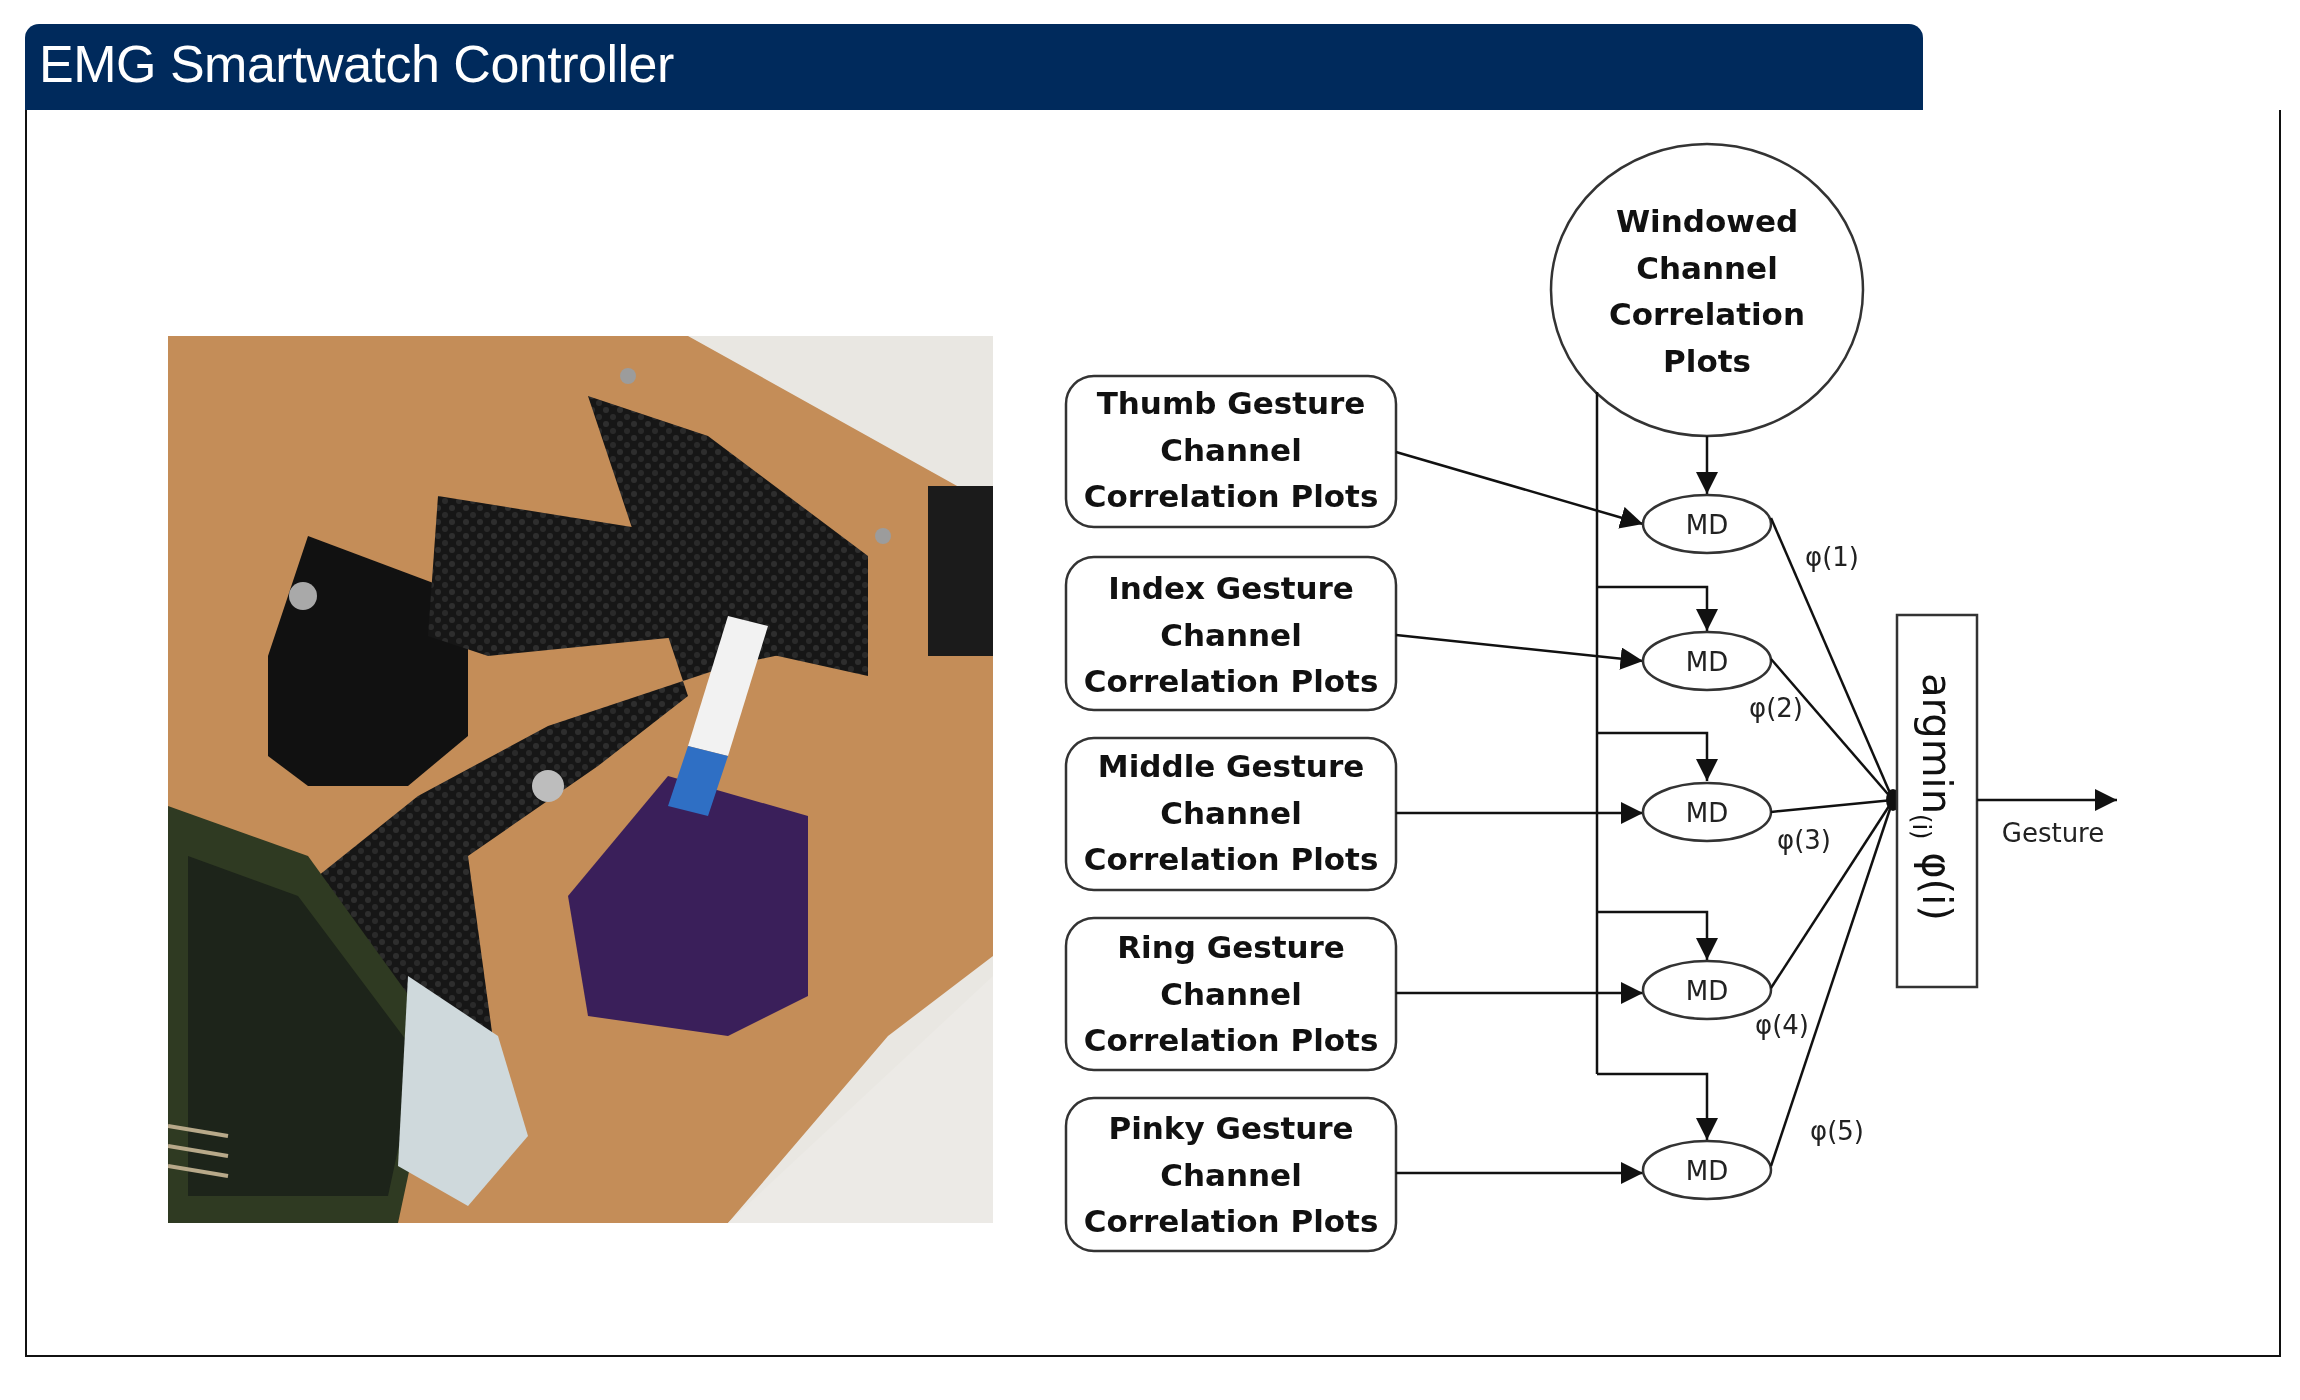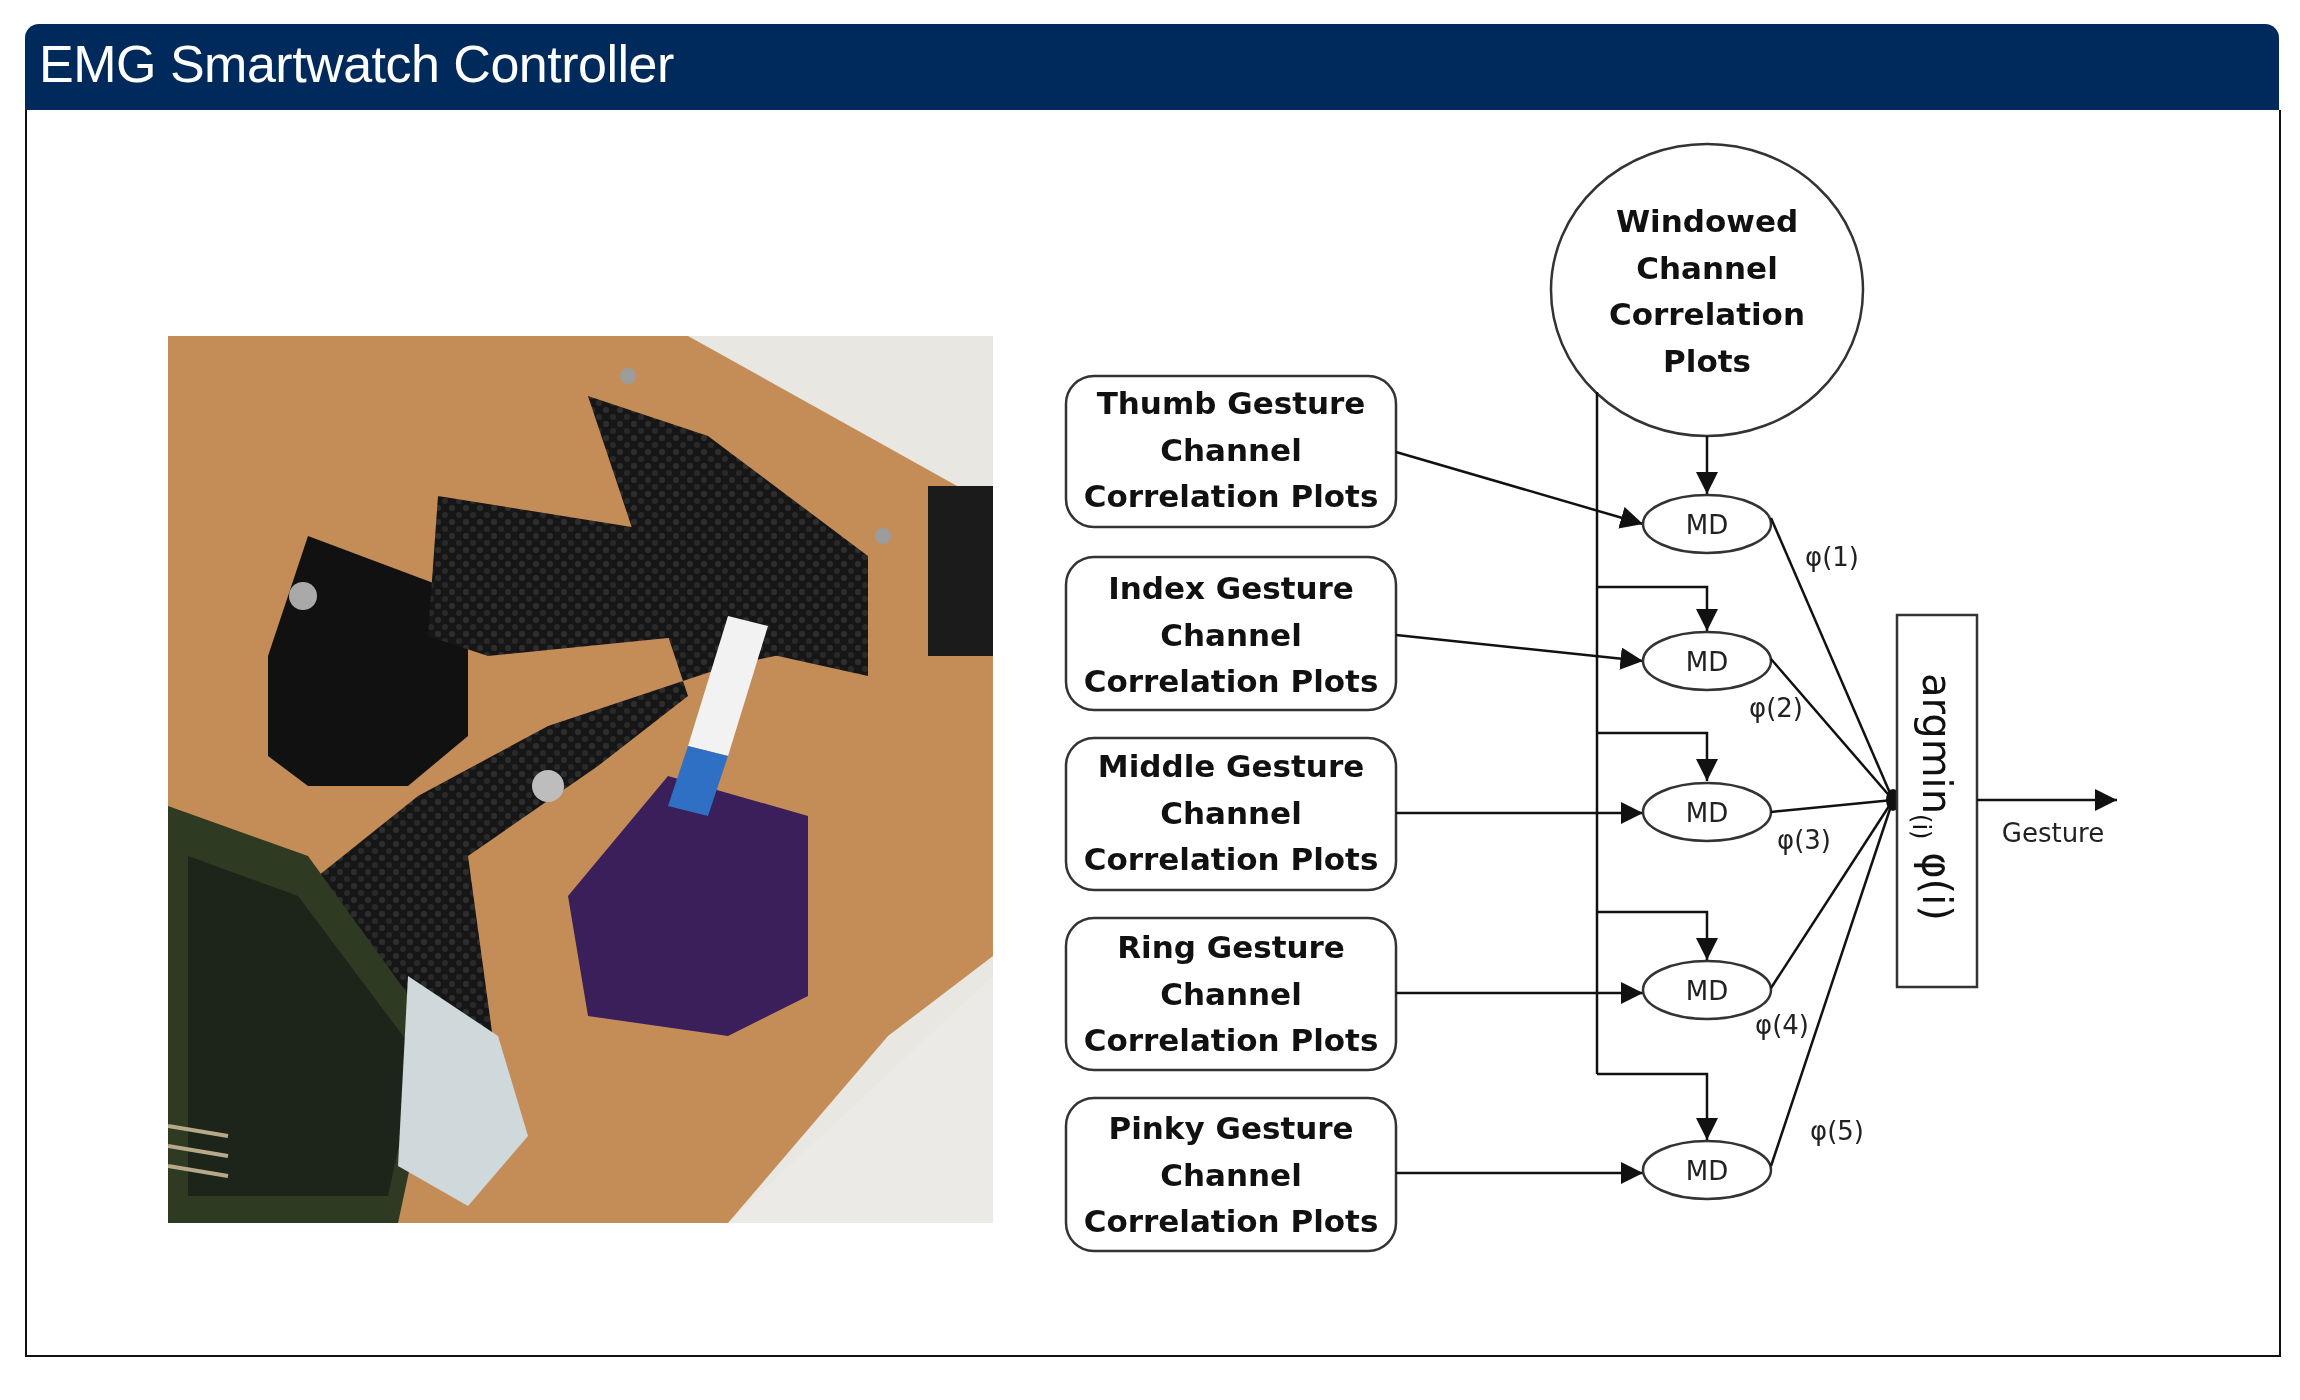--- a/index.html
+++ b/index.html
@@ -1,17 +1,17 @@
 <!DOCTYPE html>
 <html><head>
 <meta charset="utf-8">
 <style>
   html,body{margin:0;padding:0;background:#ffffff;}
   body{width:2300px;height:1400px;position:relative;overflow:hidden;font-family:"Liberation Sans",sans-serif;}
-  .header{position:absolute;left:25px;top:24px;width:2254px;height:86px;background:#002a5c;border-radius:14px 14px 0 0;}
+  .header{position:absolute;left:25px;top:24px;width:1898px;height:86px;background:#002a5c;border-radius:14px 14px 0 0;}
   .header-title{position:absolute;left:14px;top:10px;font-size:52px;color:#ffffff;font-family:"Liberation Sans",sans-serif;letter-spacing:-0.5px;white-space:nowrap;}
   .frame{position:absolute;left:25px;top:110px;width:2252px;height:1245px;border:2px solid #111;border-top:none;}
   .photo{position:absolute;left:168px;top:336px;width:825px;height:887px;overflow:hidden;background:#c08a55;}
   .photo svg{position:absolute;left:0;top:0;}
   .diagram{position:absolute;left:0;top:0;}
   .box-text{font-family:"DejaVu Sans",sans-serif;font-weight:bold;font-size:31px;fill:#111;}
   .md-text{font-family:"DejaVu Sans",sans-serif;font-size:26px;fill:#222;}
   .phi-text{font-family:"DejaVu Sans",sans-serif;font-size:26px;fill:#222;}
   .out-text{font-family:"DejaVu Sans",sans-serif;font-size:26px;fill:#222;}
   .arg-text{font-family:"DejaVu Sans",sans-serif;font-size:40px;fill:#111;}

